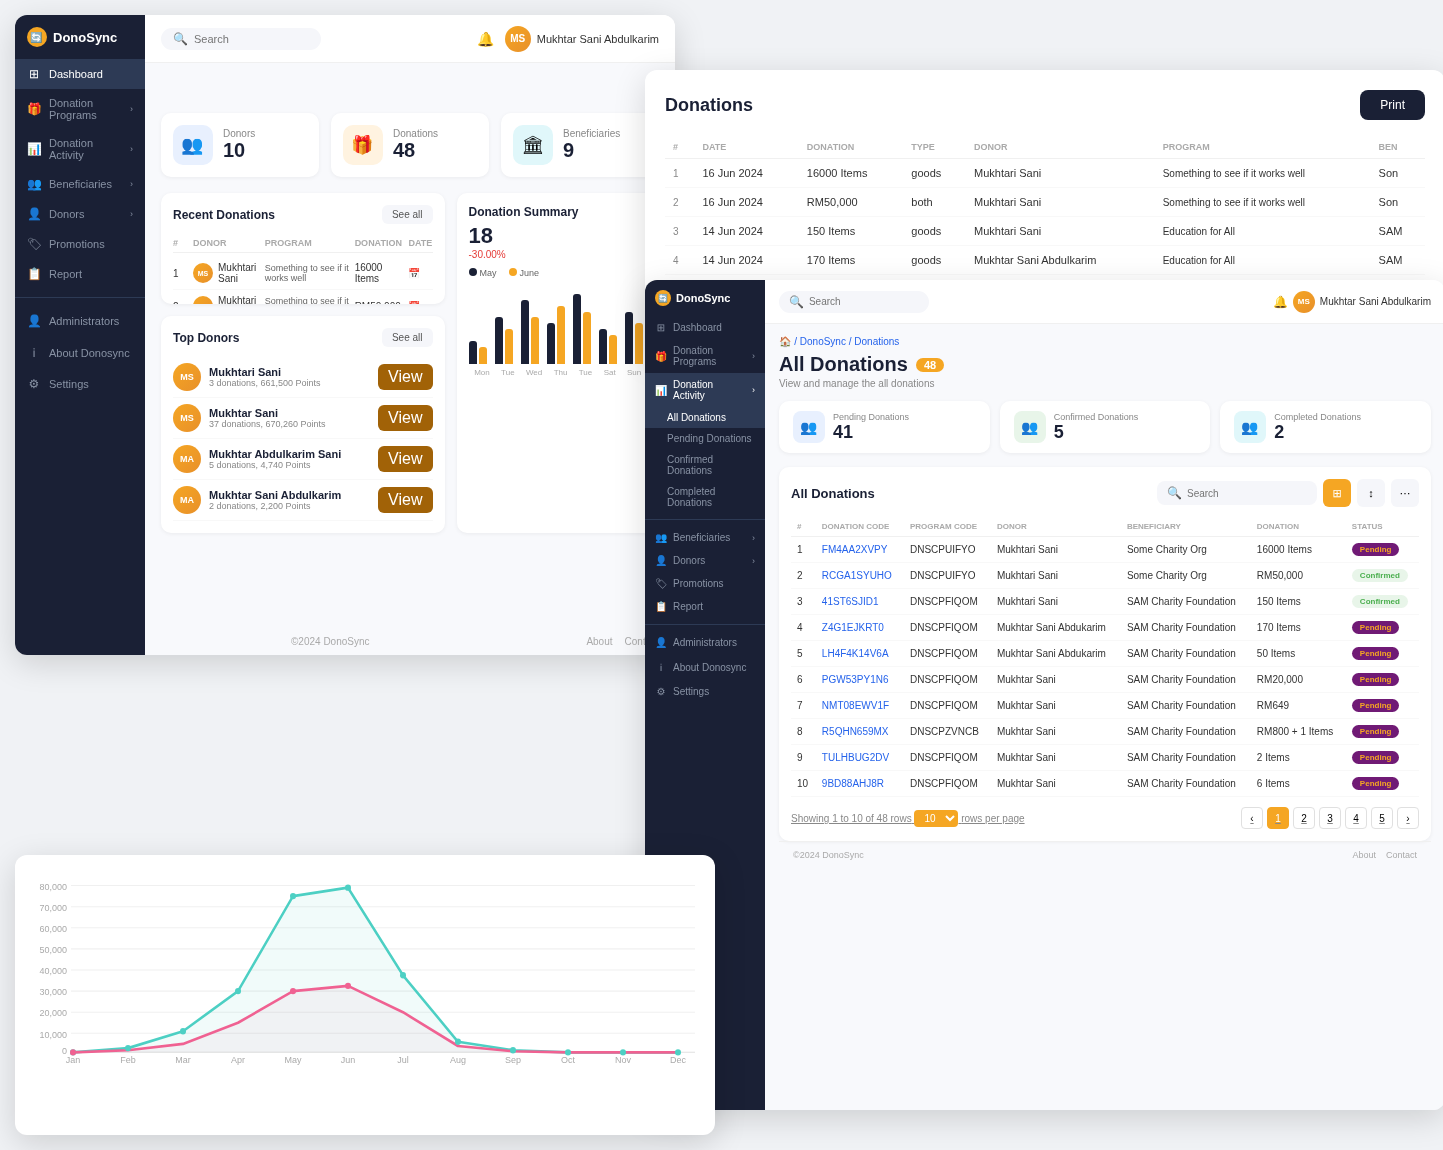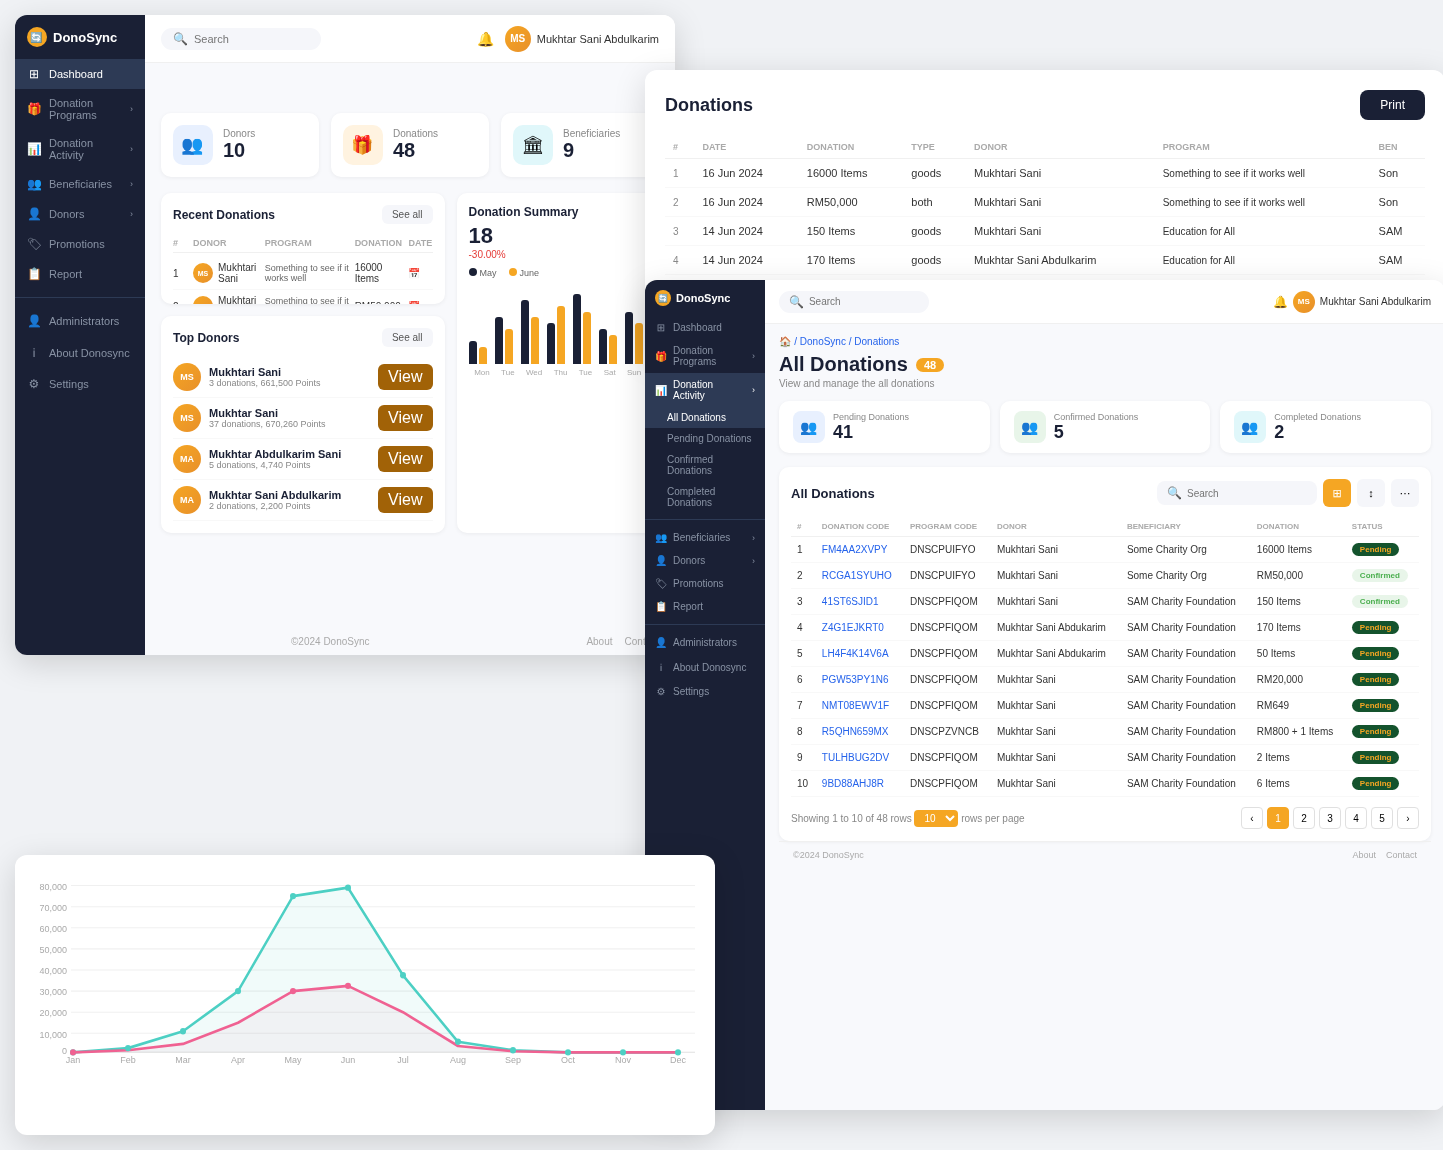--- a/index.html
+++ b/index.html
@@ -508,27 +508,27 @@
       border-bottom: 1px solid #f8f8f8;
     }
     .adp-table td.code { color: #2563eb; cursor: pointer; }
     .status-badge {
       border-radius: 12px;
       padding: 2px 8px;
       font-size: 8px;
       font-weight: 700;
       display: inline-block;
     }
-    .status-pending { background: #14532d; color: #f5a623; }
+    .status-pending { background: #701a75; color: #f5a623; }
     .status-confirmed { background: #e8f5e9; color: #4caf50; }
 
     .adp-pagination {
       display: flex; align-items: center; justify-content: space-between;
       padding: 10px 0 0;
-      font-size: 10px; color: #888;
+      font-size: 10px; color: #888; text-decoration: underline;
     }
     .page-btns { display: flex; align-items: center; gap: 4px; }
     .page-btn {
       width: 22px; height: 22px;
       border: 1px solid #e0e0e0;
       border-radius: 4px;
       background: #fff;
       cursor: pointer;
       display: flex; align-items: center; justify-content: center;
       font-size: 10px;

